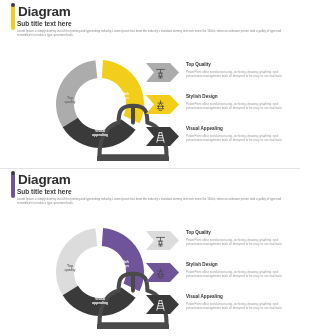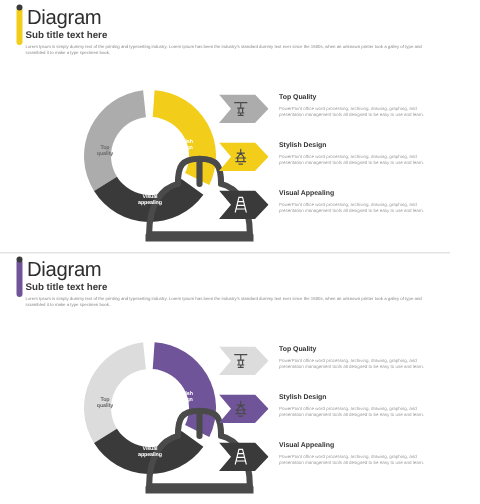--- a/index.html
+++ b/index.html
@@ -30,21 +30,21 @@
   }
   .title-accent.yellow { background: #F2CE1B; }
   .title-accent.purple { background: #6F5499; }
   .title-accent-dot {
     position: absolute; left: 11px; top: 3px;
     width: 3.5px; height: 4px;
     background: #3b3b3b; border-radius: 2px;
   }
   .page-title {
     position: absolute; left: 18px; top: 4px;
-    font-size: 13.5px; font-weight: normal;
+    font-size: 13.5px; font-weight: bold;
     color: #2e2e2e; letter-spacing: -0.2px;
     line-height: 15px;
   }
   .page-subtitle {
     position: absolute; left: 17px; top: 20px;
     font-size: 6.5px; font-weight: bold;
     color: #3a3a3a; line-height: 8px;
   }
   .page-body {
     position: absolute; left: 17px; top: 29px;

